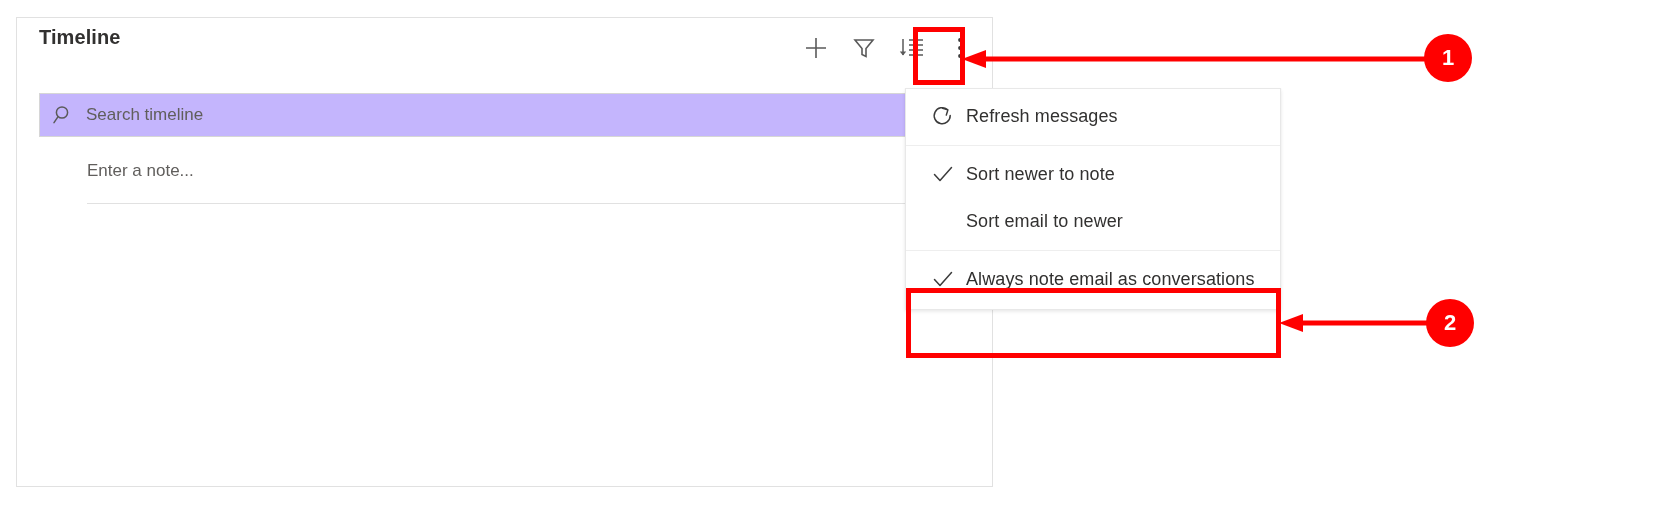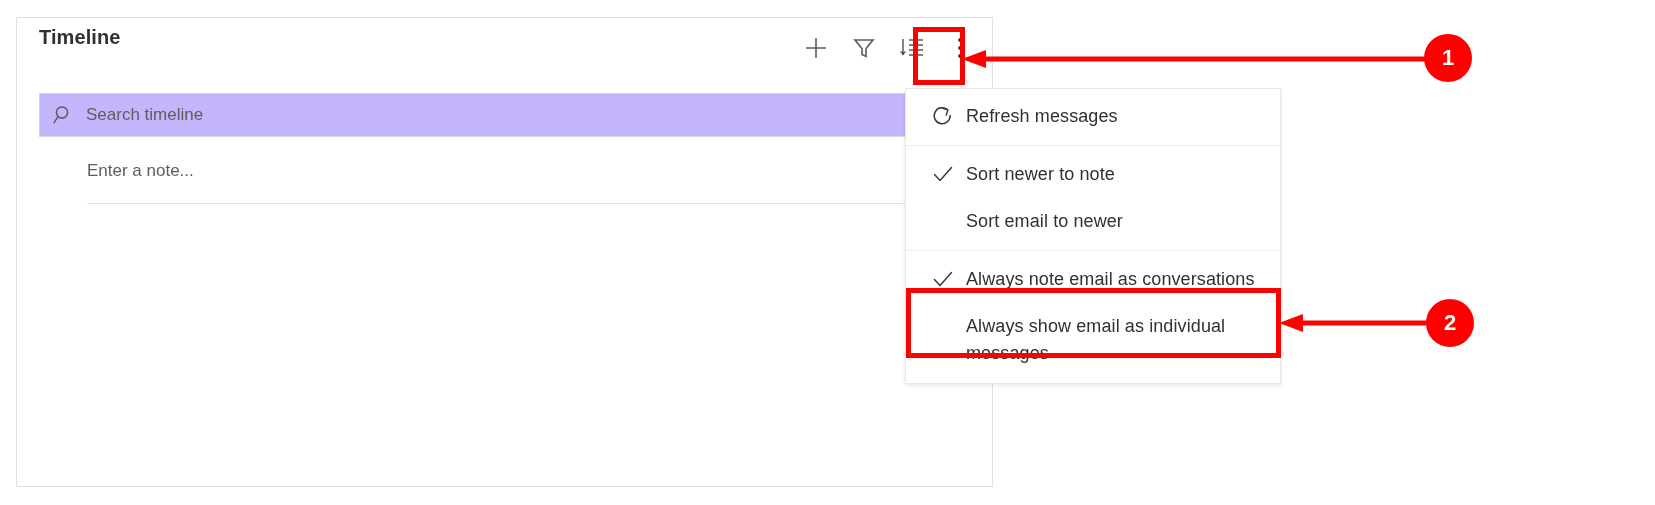--- a/index.html
+++ b/index.html
@@ -285,24 +285,20 @@
 
     <div class="menu-item">
       <span class="menu-icon">
         <svg width="24" height="24" viewBox="0 0 24 24">
           <path d="M3.5 12.5 L9 18.5 L20.5 5.5" stroke="#3b3b3b" stroke-width="1.5" fill="none" stroke-linecap="round" stroke-linejoin="round"></path>
         </svg>
       </span>
       <span class="menu-label">Always note email as conversations</span>
     </div>
 
-    <div class="menu-item">
-      <span class="menu-icon"></span>
-      <span class="menu-label">Always show email as individual messages</span>
-    </div>
 
   </div>
 
   <div class="anno-box" style="left:913px; top:27px; width:52px; height:58px;"></div>
 
   <svg class="anno-arrow" style="left:960px; top:46px;" width="470" height="26" viewBox="0 0 470 26">
     <path d="M26 13 H468" stroke="#FF0000" stroke-width="5" fill="none"></path>
     <path d="M2 13 L26 4 L26 22 Z" fill="#FF0000"></path>
   </svg>
 

